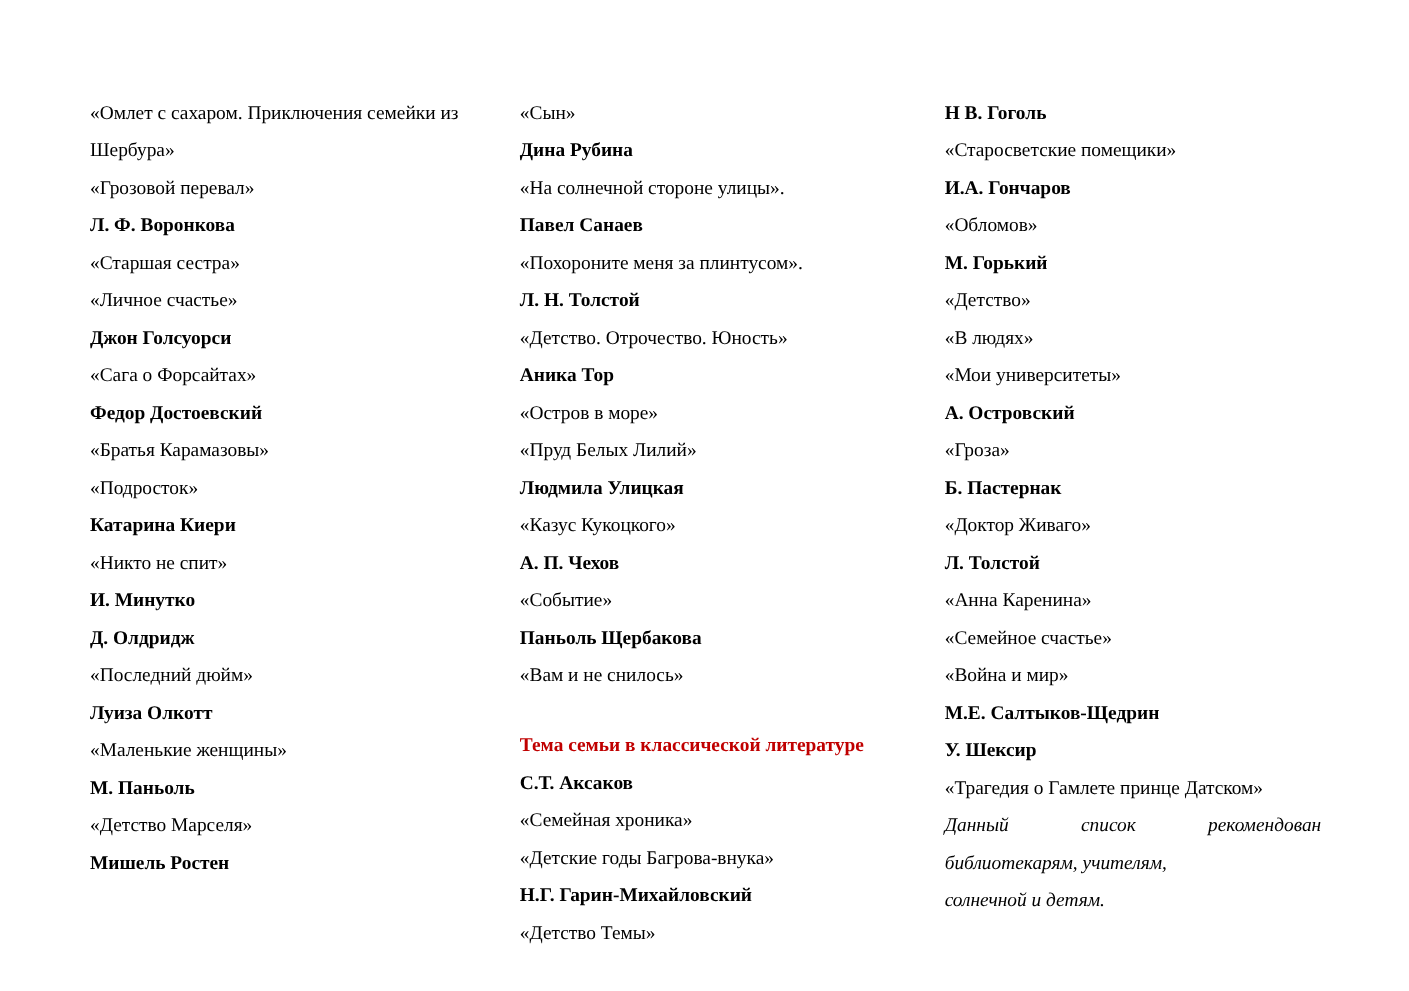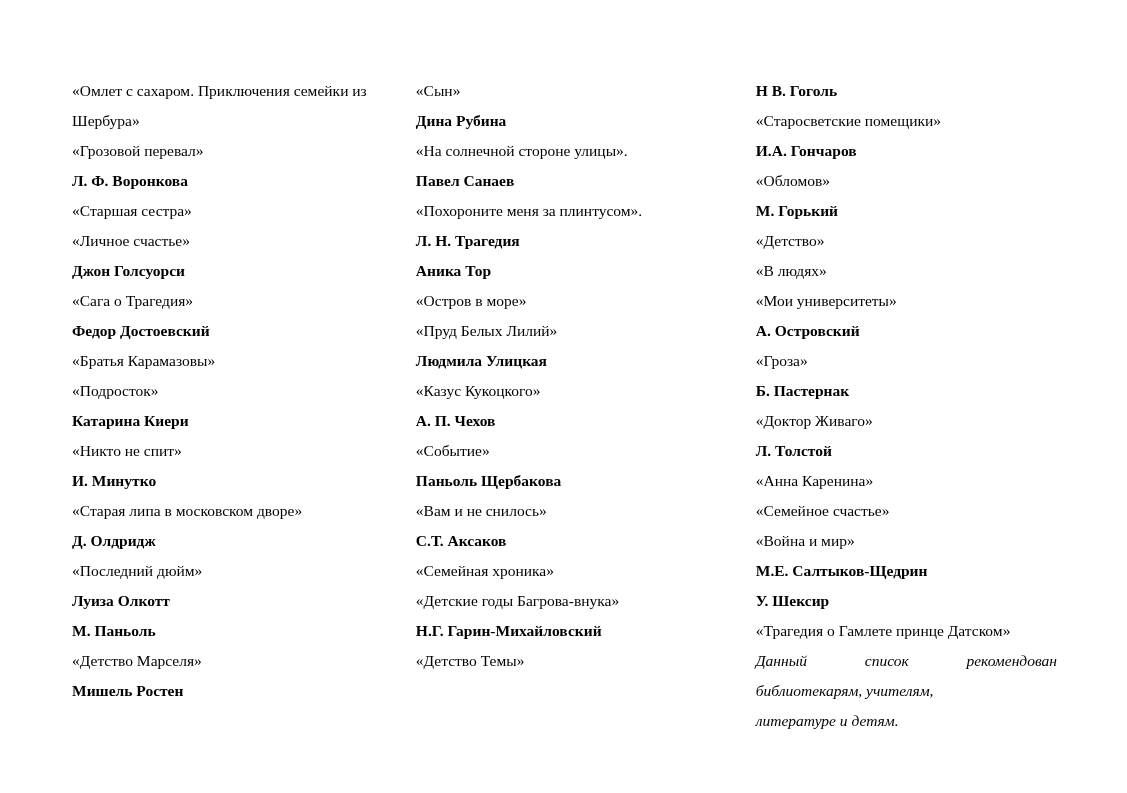--- a/index.html
+++ b/index.html
@@ -80,52 +80,54 @@
 <div class="page">
   <div class="columns">
 
     <div class="col col-1">
       <div class="wrap-entry work">«Омлет с сахаром. Приключения семейки из Шербура»</div>
       <div class="entry work">«Грозовой перевал»</div>
       <div class="entry author">Л. Ф. Воронкова</div>
       <div class="entry work">«Старшая сестра»</div>
       <div class="entry work">«Личное счастье»</div>
       <div class="entry author">Джон Голсуорси</div>
-      <div class="entry work">«Сага о Трагедия»</div>
+      <div class="entry work">«Сага о Форсайтах»</div>
       <div class="entry author">Федор Достоевский</div>
       <div class="entry work">«Братья Карамазовы»</div>
       <div class="entry work">«Подросток»</div>
       <div class="entry author">Катарина Киери</div>
       <div class="entry work">«Никто не спит»</div>
       <div class="entry author">И. Минутко</div>
-      <div class="entry work">«Старая липа в московском дворе»</div>
       <div class="entry author">Д. Олдридж</div>
       <div class="entry work">«Последний дюйм»</div>
       <div class="entry author">Луиза Олкотт</div>
+      <div class="entry work">«Маленькие женщины»</div>
       <div class="entry author">М. Паньоль</div>
       <div class="entry work">«Детство Марселя»</div>
       <div class="entry author">Мишель Ростен</div>
     </div>
 
     <div class="col col-2">
       <div class="entry work">«Сын»</div>
       <div class="entry author">Дина Рубина</div>
       <div class="entry work">«На солнечной стороне улицы».</div>
       <div class="entry author">Павел Санаев</div>
       <div class="entry work">«Похороните меня за плинтусом».</div>
-      <div class="entry author">Л. Н. Трагедия</div>
+      <div class="entry author">Л. Н. Толстой</div>
+      <div class="entry work">«Детство. Отрочество. Юность»</div>
       <div class="entry author">Аника Тор</div>
       <div class="entry work">«Остров в море»</div>
       <div class="entry work">«Пруд Белых Лилий»</div>
       <div class="entry author">Людмила Улицкая</div>
       <div class="entry work">«Казус Кукоцкого»</div>
       <div class="entry author">А. П. Чехов</div>
       <div class="entry work">«Событие»</div>
       <div class="entry author">Паньоль Щербакова</div>
       <div class="entry work">«Вам и не снилось»</div>
+      <div class="heading">Тема семьи в классической литературе</div>
       <div class="entry author">С.Т. Аксаков</div>
       <div class="entry work">«Семейная хроника»</div>
       <div class="entry work">«Детские годы Багрова-внука»</div>
       <div class="entry author">Н.Г. Гарин-Михайловский</div>
       <div class="entry work">«Детство Темы»</div>
     </div>
 
     <div class="col col-3">
       <div class="entry author">Н В. Гоголь</div>
       <div class="entry work">«Старосветские помещики»</div>
@@ -142,18 +144,18 @@
       <div class="entry author">Л. Толстой</div>
       <div class="entry work">«Анна Каренина»</div>
       <div class="entry work">«Семейное счастье»</div>
       <div class="entry work">«Война и мир»</div>
       <div class="entry author">М.Е. Салтыков-Щедрин</div>
       <div class="entry author">У. Шексир</div>
       <div class="entry work">«Трагедия о Гамлете принце Датском»</div>
       <div class="note">
         <span class="note-line justified">Данный список рекомендован</span>
         <span class="note-line">библиотекарям, учителям,</span>
-        <span class="note-line">литературе и детям.</span>
+        <span class="note-line">солнечной и детям.</span>
       </div>
     </div>
 
   </div>
 </div>
 
 </body></html>

